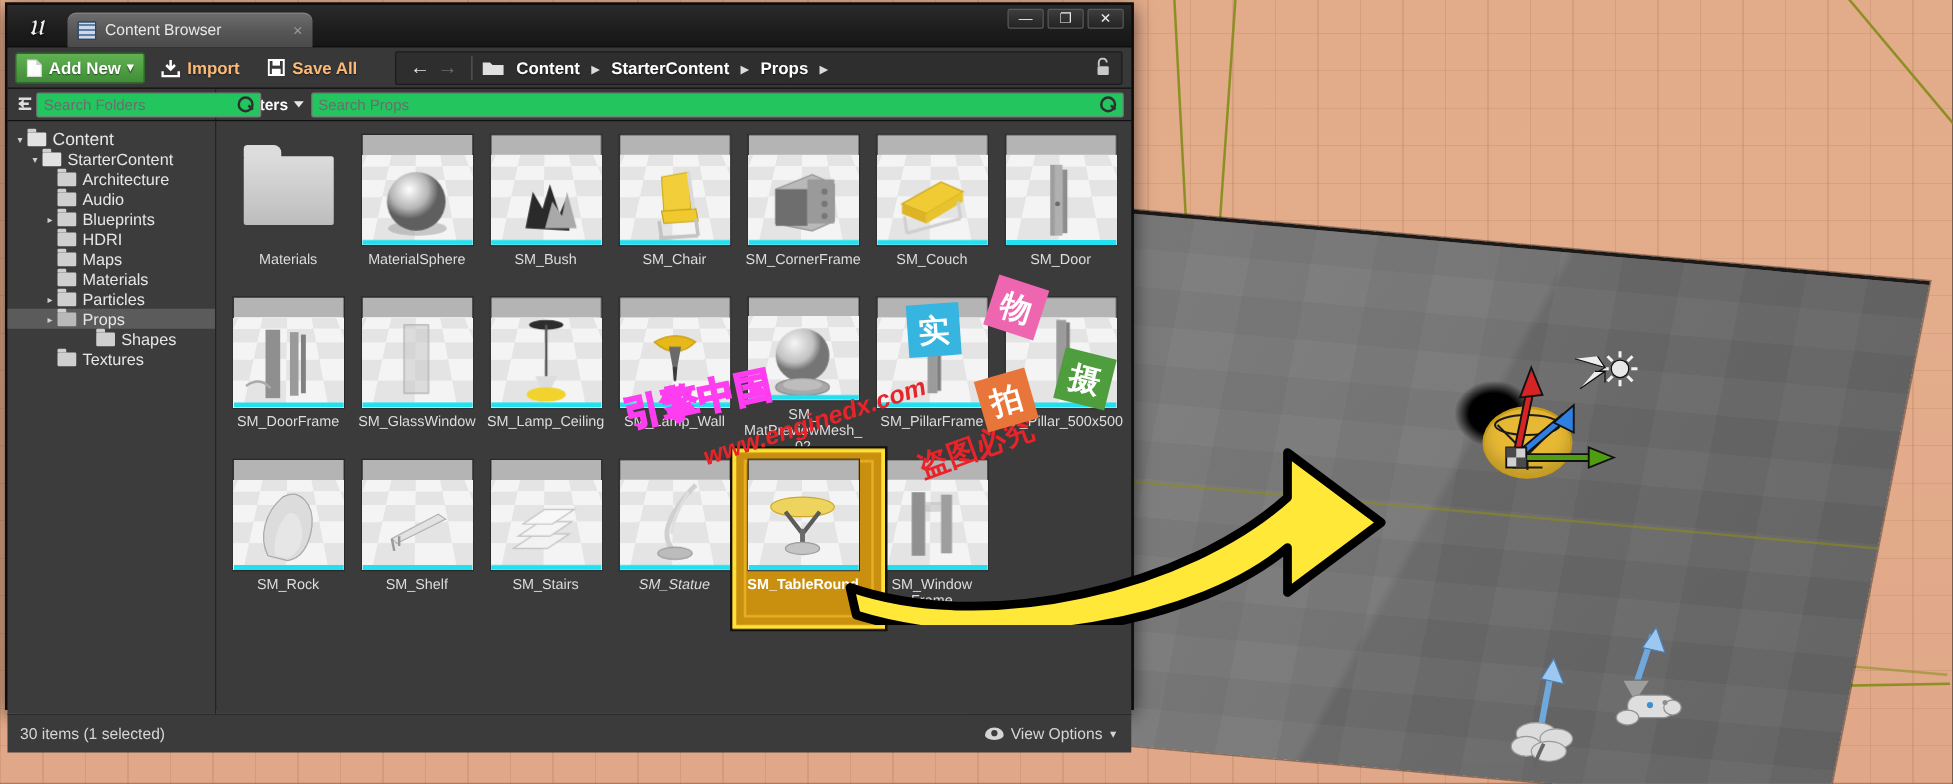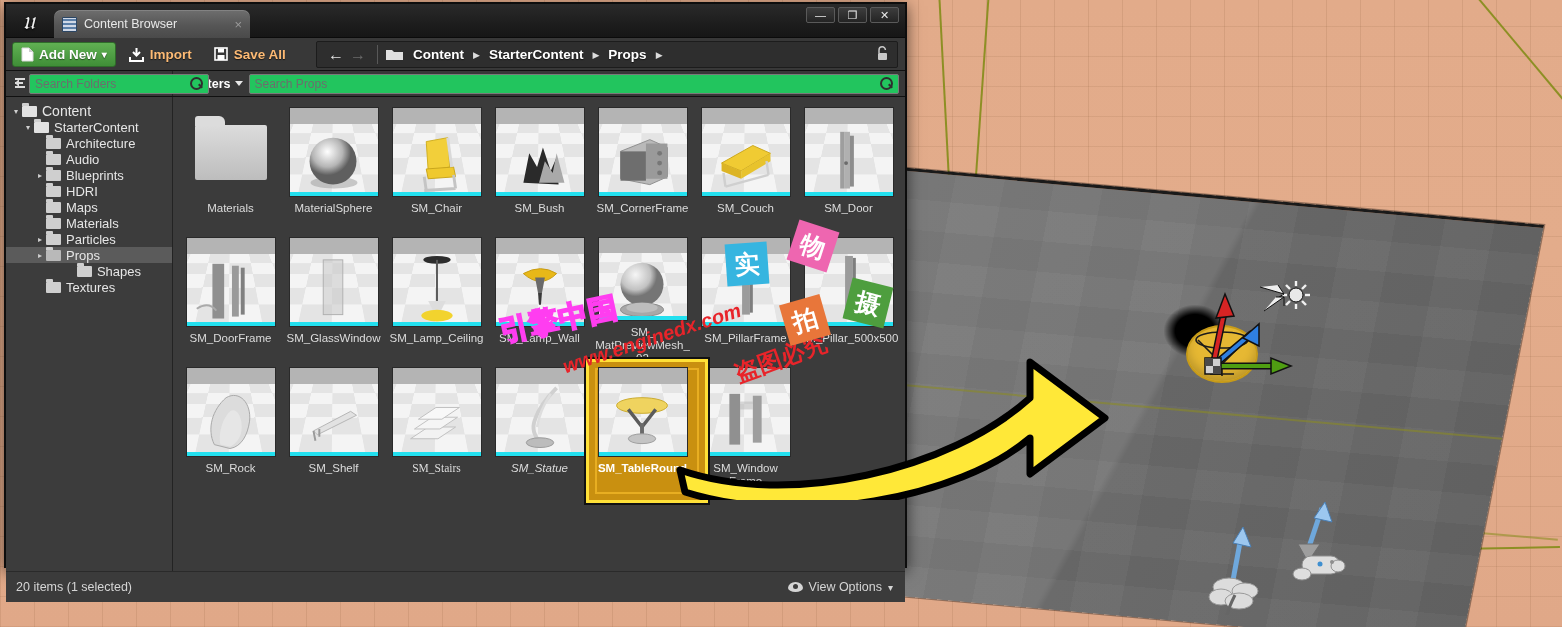--- a/index.html
+++ b/index.html
@@ -554,39 +554,39 @@
                   <circle cx="44" cy="38" r="24" fill="url(#g1)"></circle>
                 </svg></div>
               <div class="accent"></div>
             </div>
             <div class="cellname" style="position:relative;z-index:3;">MaterialSphere</div>
           </div>
           <div class="cell">
             <div class="thumb" style="z-index:2;">
               <div class="checker"></div>
               <div class="art"><svg viewBox="0 0 90 74">
+                  <path d="M28,60 L34,30 L42,44 L48,24 L56,48 L62,34 L64,62 Z" fill="#2a2a2a"></path>
+                  <path d="M44,60 L50,38 L58,50 L62,30 L70,60 Z" fill="#a9a9a9"></path>
+                </svg></div>
+              <div class="accent"></div>
+            </div>
+            <div class="cellname" style="position:relative;z-index:3;">SM_<wbr>Bush</div>
+          </div>
+          <div class="cell">
+            <div class="thumb" style="z-index:2;">
+              <div class="checker"></div>
+              <div class="art"><svg viewBox="0 0 90 74">
                   <path d="M34,18 L56,14 L58,44 L36,48 Z" fill="#f2cf3a" stroke="#cfae22"></path>
                   <path d="M34,46 L62,44 L64,54 L36,56 Z" fill="#efc92e" stroke="#c9a51c"></path>
                   <path d="M32,54 L34,68 M62,52 L64,66 M32,68 L64,66" stroke="#c4c4c4" stroke-width="3" fill="none"></path>
                   <path d="M56,14 L60,44" stroke="#d9d9d9" stroke-width="3" fill="none"></path>
                 </svg></div>
               <div class="accent"></div>
             </div>
             <div class="cellname" style="position:relative;z-index:3;">SM_<wbr>Chair</div>
-          </div>
-          <div class="cell">
-            <div class="thumb" style="z-index:2;">
-              <div class="checker"></div>
-              <div class="art"><svg viewBox="0 0 90 74">
-                  <path d="M28,60 L34,30 L42,44 L48,24 L56,48 L62,34 L64,62 Z" fill="#2a2a2a"></path>
-                  <path d="M44,60 L50,38 L58,50 L62,30 L70,60 Z" fill="#a9a9a9"></path>
-                </svg></div>
-              <div class="accent"></div>
-            </div>
-            <div class="cellname" style="position:relative;z-index:3;">SM_<wbr>Bush</div>
           </div>
           <div class="cell">
             <div class="thumb" style="z-index:2;">
               <div class="checker"></div>
               <div class="art"><svg viewBox="0 0 90 74">
                   <path d="M22,28 L52,16 L70,24 L70,54 L52,62 L22,56 Z" fill="#b9b9b9" stroke="#8d8d8d"></path>
                   <rect x="22" y="28" width="26" height="30" fill="#6e6e6e"></rect>
                   <rect x="48" y="20" width="22" height="36" fill="#9a9a9a"></rect>
                   <circle cx="62" cy="30" r="2.5" fill="#777"></circle>
                   <circle cx="62" cy="40" r="2.5" fill="#777"></circle>
@@ -737,21 +737,21 @@
           <div class="cell">
             <div class="thumb" style="z-index:2;">
               <div class="checker"></div>
               <div class="art"><svg viewBox="0 0 90 74">
                   <path d="M18,56 L36,44 L64,44 L46,56 Z" fill="#f2f2f2" stroke="#c0c0c0"></path>
                   <path d="M22,46 L40,34 L66,34 L48,46 Z" fill="#f5f5f5" stroke="#c0c0c0"></path>
                   <path d="M26,36 L44,24 L68,24 L50,36 Z" fill="#f8f8f8" stroke="#c0c0c0"></path>
                 </svg></div>
               <div class="accent"></div>
             </div>
-            <div class="cellname" style="position:relative;z-index:3;font-family:Liberation Serif, serif;">SM_<wbr>Stairs</div>
+            <div class="cellname" style="position:relative;z-index:3;">SM_<wbr>Stairs</div>
           </div>
           <div class="cell">
             <div class="thumb" style="z-index:2;">
               <div class="checker"></div>
               <div class="art"><svg viewBox="0 0 90 74">
                   <path d="M62,4 C52,14 44,24 40,36 C36,46 40,54 44,58" stroke="#d0d0d0" stroke-width="4" fill="none"></path>
                   <path d="M56,10 C48,22 44,32 42,44" stroke="#dedede" stroke-width="2.5" fill="none"></path>
                   <ellipse cx="45" cy="60" rx="14" ry="5" fill="#bcbcbc" stroke="#9a9a9a"></ellipse>
                 </svg></div>
               <div class="accent"></div>
@@ -792,21 +792,21 @@
       <div class="wm wm-url" style="left:386px;top:230px;">www.enginedx.com</div>
       <div class="wm wm-red2" style="left:560px;top:245px;">盗图必究</div>
       <div class="wm wm-sq" style="left:553px;top:146px;background:#36b5e0;transform:rotate(-4deg);">实</div>
       <div class="wm wm-sq" style="left:619px;top:128px;background:#ee66b0;transform:rotate(18deg);">物</div>
       <div class="wm wm-sq" style="left:611px;top:202px;background:#e8763a;transform:rotate(-16deg);">拍</div>
       <div class="wm wm-sq" style="left:674px;top:185px;background:#4e9e3e;transform:rotate(14deg);">摄</div>
     </div>
   </div>
 
   <div class="statusbar">
-    <span>20 items (1 selected)</span>
+    <span>30 items (1 selected)</span>
     <span class="viewopts">
       <span class="eye"></span>
       <span>View Options</span>
       <span style="font-size:10px;">▾</span>
     </span>
   </div>
 </div>
 
 <svg id="anno-arrow" viewBox="0 0 540 230">
   <path d="M 30,200 C 140,238 300,200 380,128 L 380,92 L 455,148 L 380,204 L 380,168 C 310,228 150,258 35,222 Z" fill="#FFE838" stroke="#000" stroke-width="7" stroke-linejoin="round"></path>

